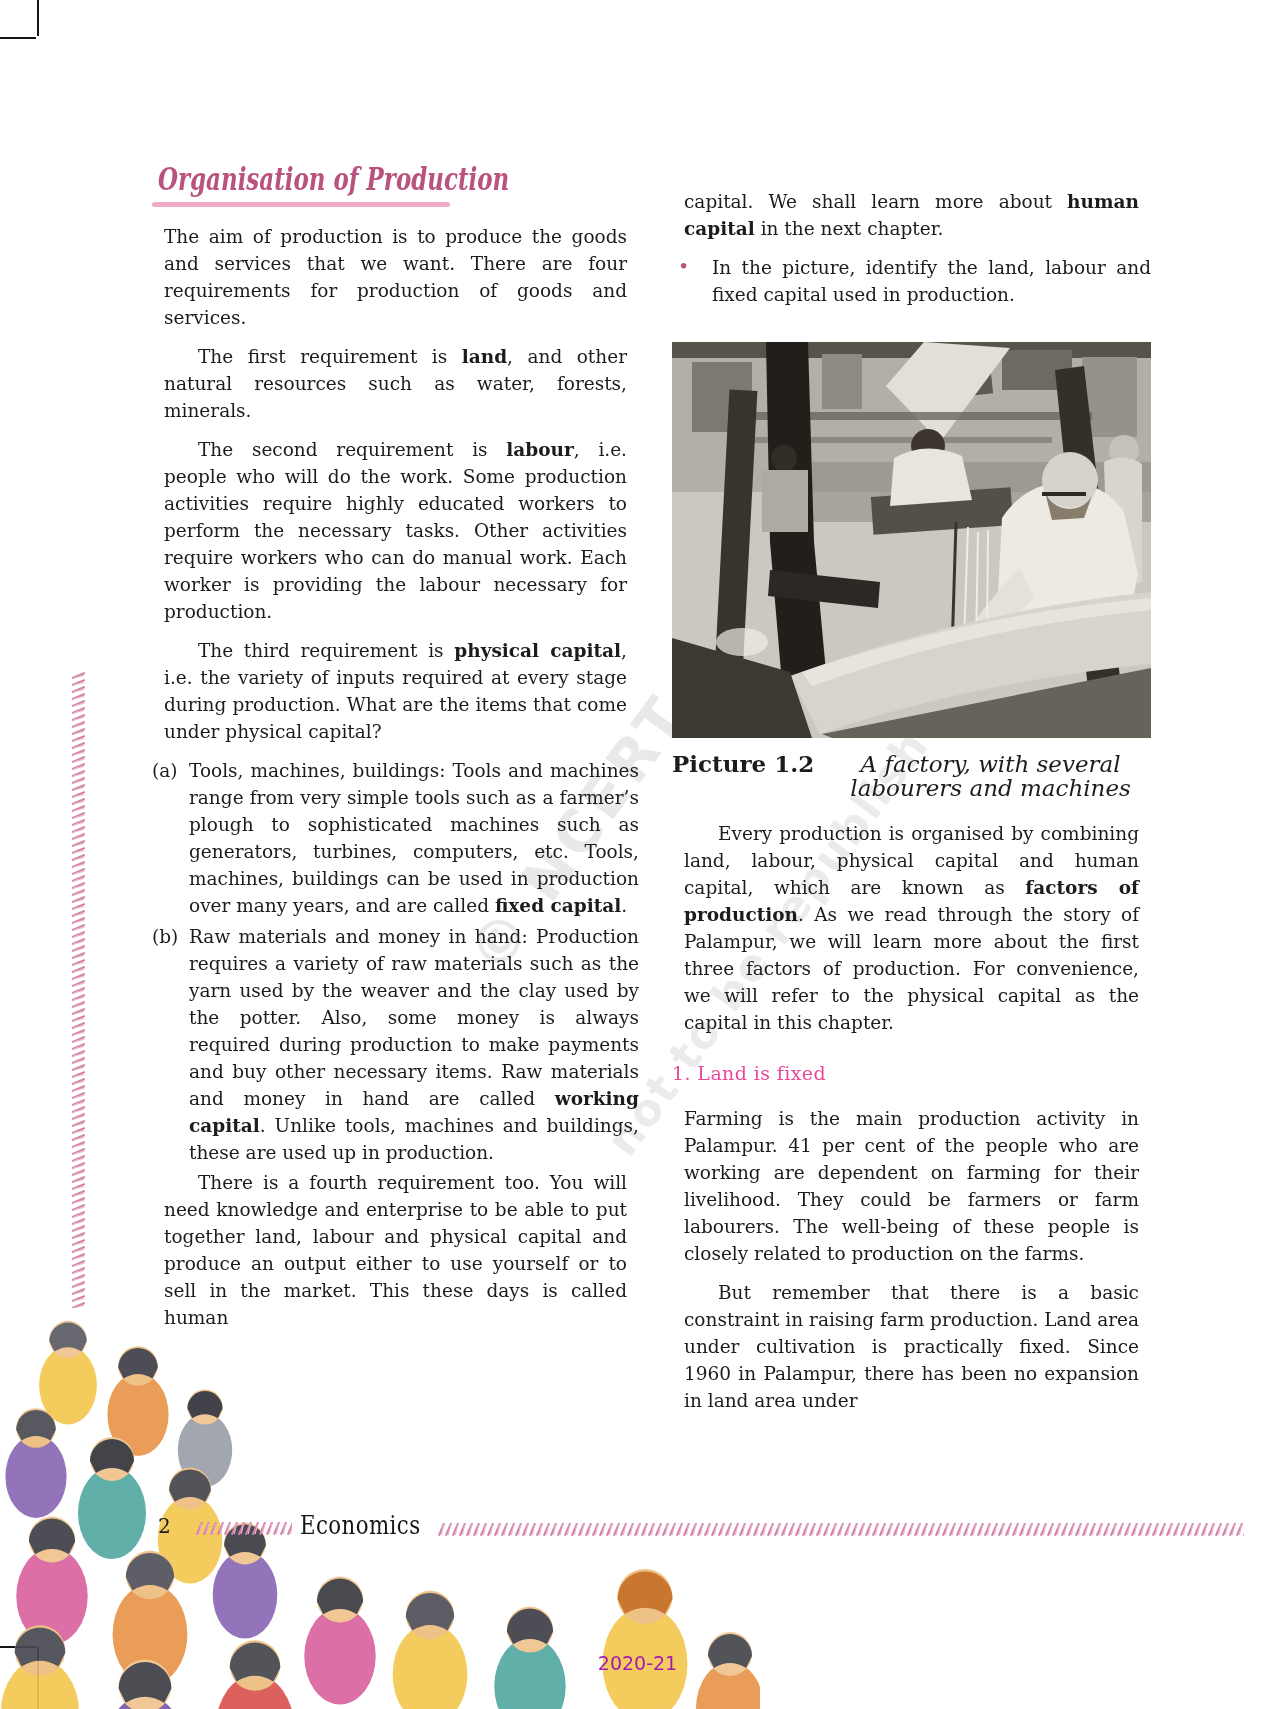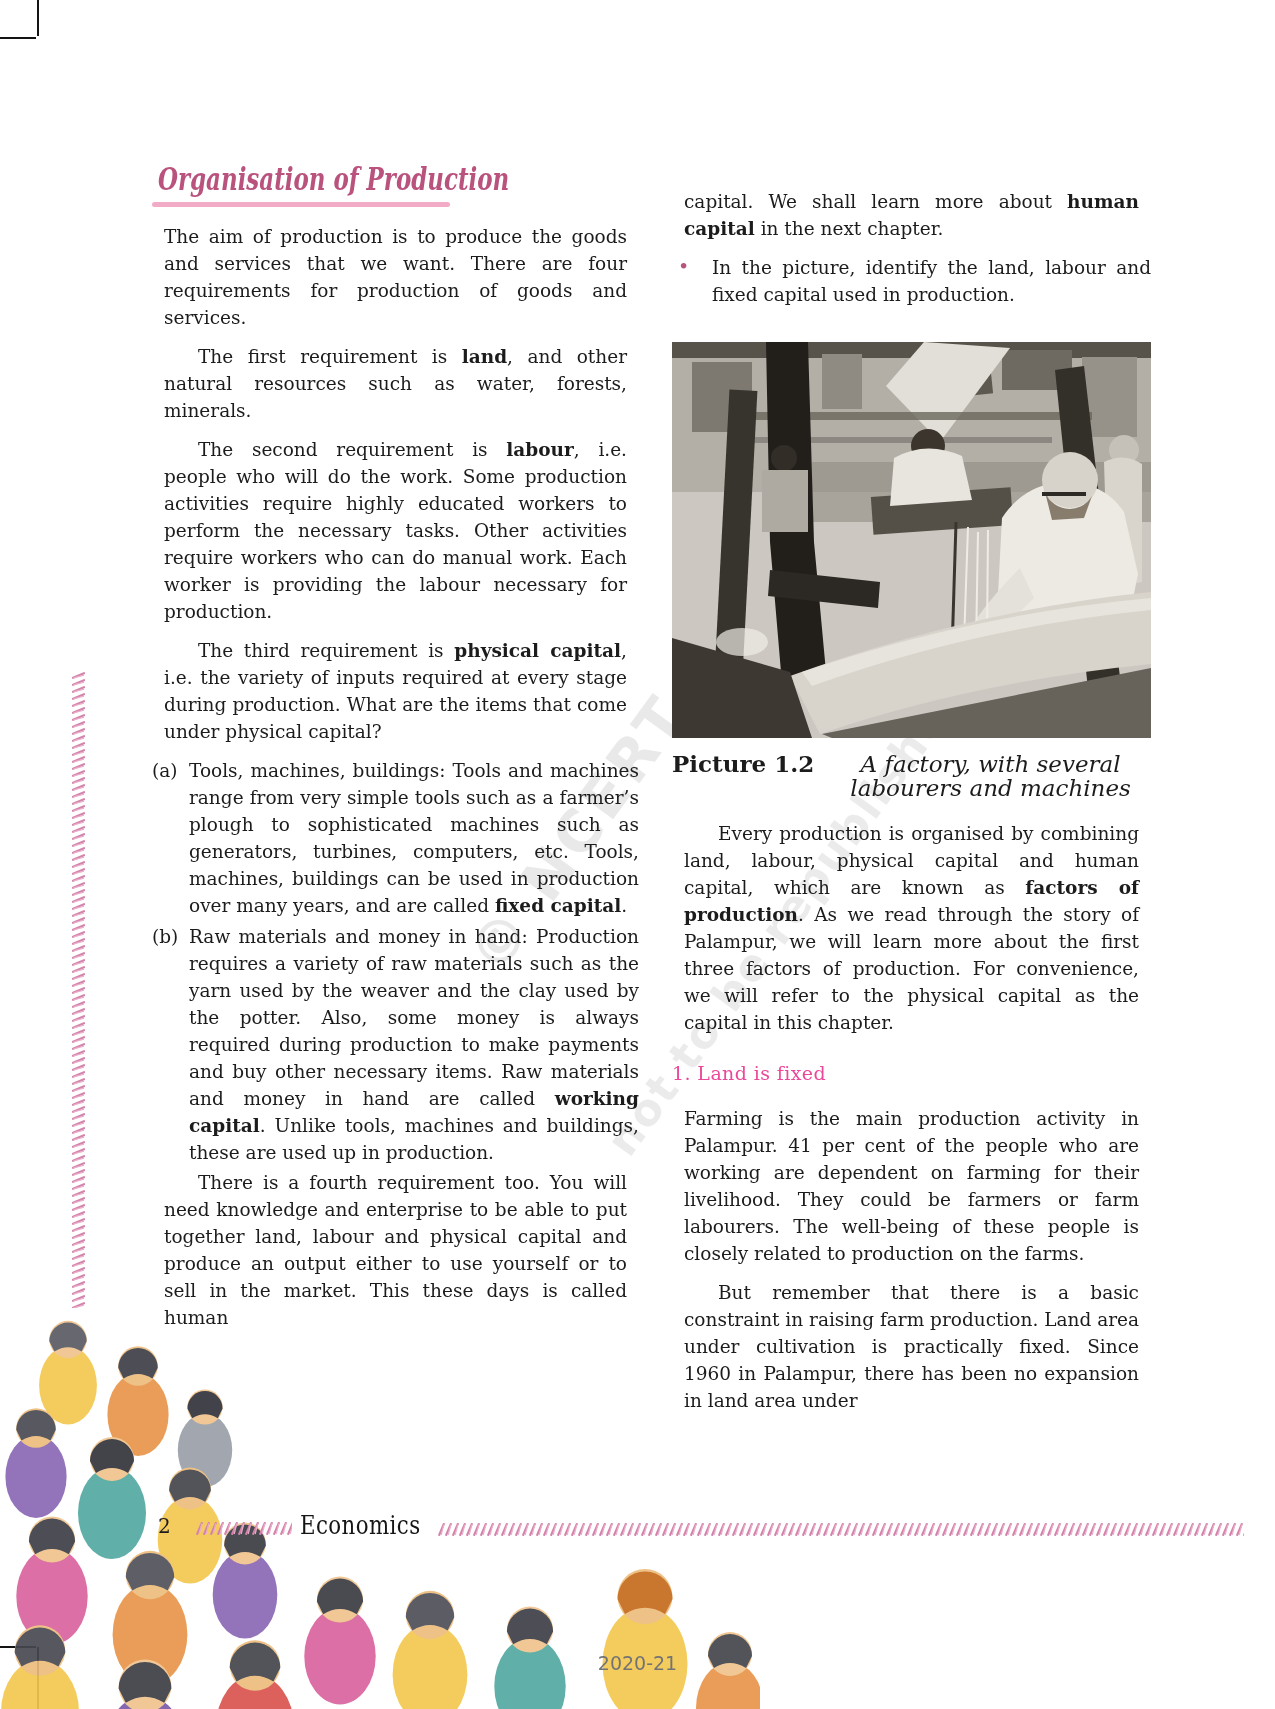--- a/index.html
+++ b/index.html
@@ -61,21 +61,21 @@
 
   
   .page-num{position:absolute;left:158px;top:1514px;font-size:20px;}
   .footer-book{position:absolute;left:300px;top:1510px;font-size:26px;
     transform:scaleX(0.82);transform-origin:left center;letter-spacing:0.5px;color:#151515;}
   .sq{position:absolute;}
   .sq1{left:196px;top:1522px;}
   .sq2{left:438px;top:1523px;}
   .vsq{position:absolute;left:72px;top:672px;}
   .edition{position:absolute;left:0;right:0;top:1652px;text-align:center;
-    font-family:"DejaVu Sans","Liberation Sans",sans-serif;font-size:19px;color:#737373;}
+    font-family:"DejaVu Sans","Liberation Sans",sans-serif;font-size:19px;color:#a21caf;}
 
   .crowd{position:absolute;left:0;top:1279px;}
 </style>
 </head>
 <body>
 
 <svg width="0" height="0" style="position:absolute" aria-hidden="true">
   <defs>
     <pattern id="zzh" width="7" height="13" patternUnits="userSpaceOnUse">
       <path d="M1.2 12 L5.8 1" stroke="#d383ab" stroke-width="2.1" fill="none" stroke-linecap="round"></path>

